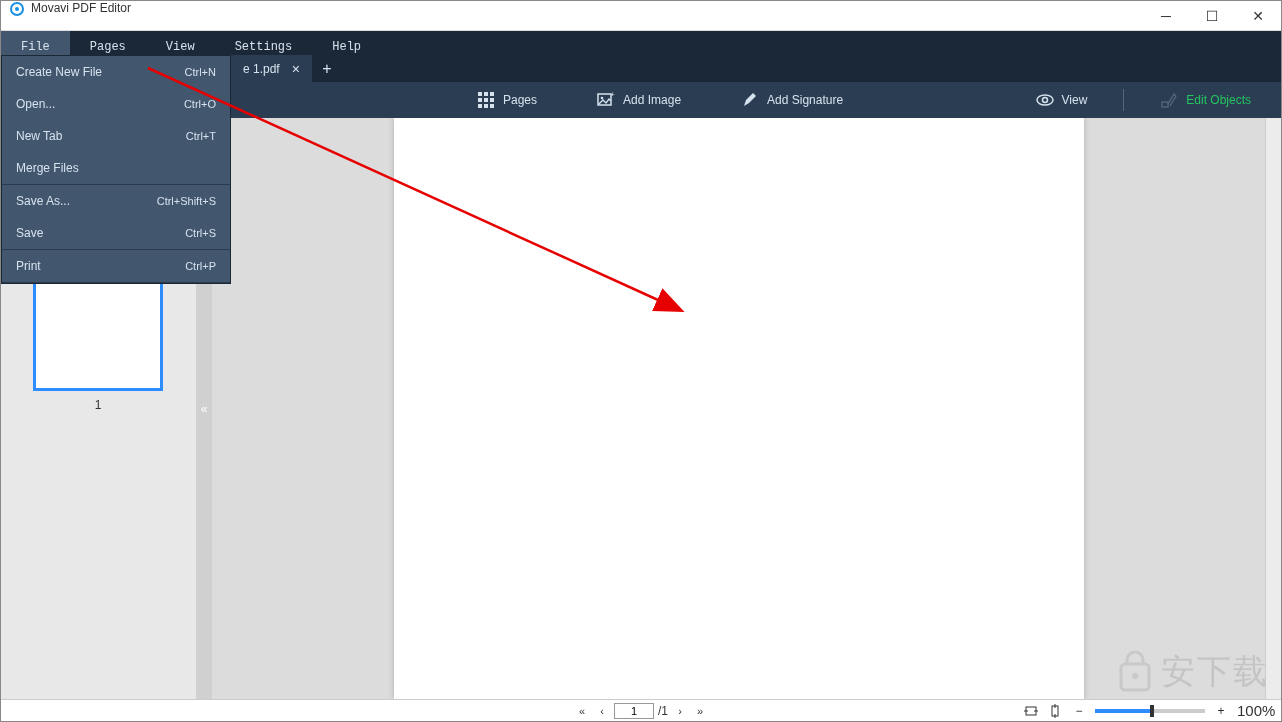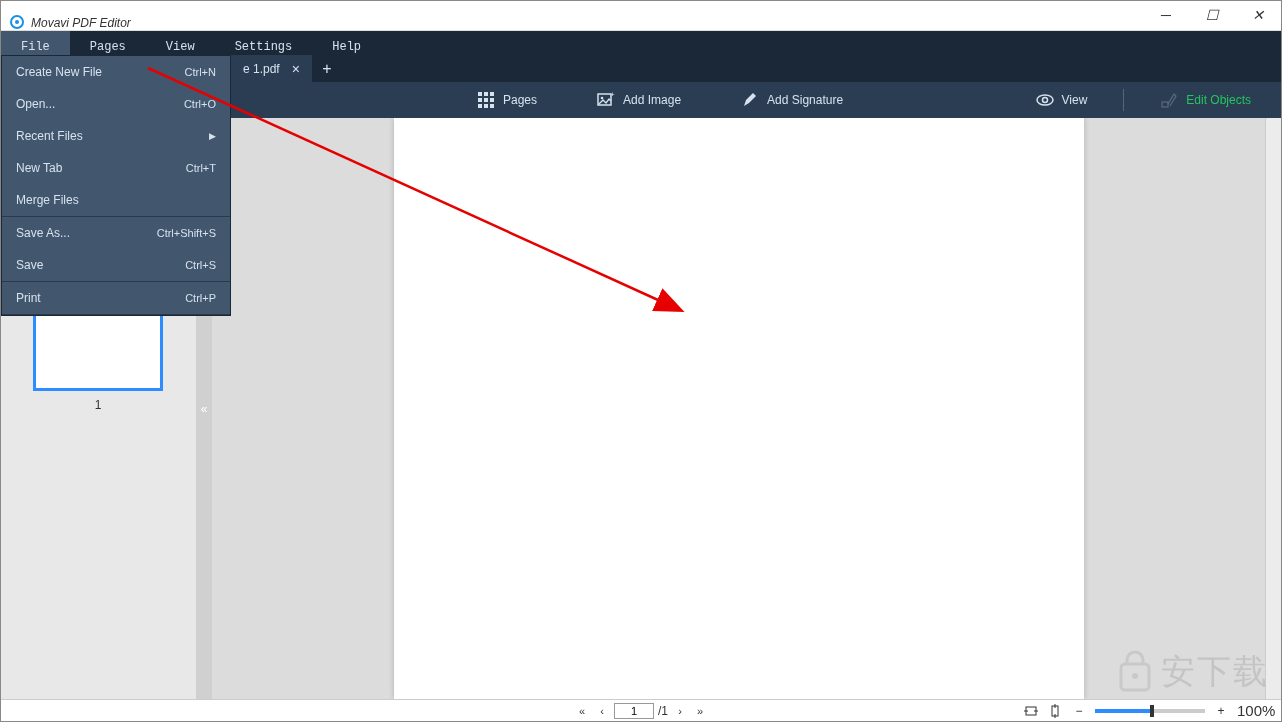--- a/index.html
+++ b/index.html
@@ -1,19 +1,19 @@
 <!DOCTYPE html>
 <html><head>
 <meta charset="utf-8">
 <style>
 * { margin: 0; padding: 0; box-sizing: border-box; font-family: "Segoe UI", Tahoma, sans-serif; }
 body { width: 1282px; height: 722px; overflow: hidden; background: #fff; display: flex; flex-direction: column; border: 1px solid #888; }
 
 
-.titlebar { height: 30px; background: #fff; display: flex; align-items: flex-end; padding: 11px 0 0 8px; border-bottom: 1px solid #ddd; font-style: italic; }
+.titlebar { height: 30px; background: #fff; display: flex; align-items: flex-start; padding: 0 0 0 8px; border-bottom: 1px solid #ddd; }
 .titlebar .logo { width: 16px; height: 16px; margin-right: 6px; }
 .titlebar .title { font-size: 12px; color: #333; flex: 1; }
 .titlebar .winctrls { display: flex; }
 .titlebar .winbtn { width: 46px; height: 30px; display: flex; align-items: center; justify-content: center; font-size: 14px; color: #333; cursor: pointer; }
 
 
 .menubar { height: 24px; background: #1a2838; display: flex; align-items: stretch; }
 .menubar .menuitem { color: #d6e2ee; font-size: 12px; padding: 16px 20px; display: flex; align-items: center; cursor: pointer; font-family: "Courier New", monospace; }
 .menubar .menuitem.active { background: #42566e; }
 
@@ -176,24 +176,20 @@
 </div>
 
 <div class="dropdown">
   <div class="dditem">
       <span class="lbl">Create New File</span>
       <span class="shortcut">Ctrl+N</span>
     </div>
   <div class="dditem">
       <span class="lbl">Open...</span>
       <span class="shortcut">Ctrl+O</span>
-    </div>
-  <div class="dditem">
-      <span class="lbl">Recent Files</span>
-      <span class="arrow">▶</span>
     </div>
   <div class="dditem">
       <span class="lbl">New Tab</span>
       <span class="shortcut">Ctrl+T</span>
     </div>
   <div class="dditem">
       <span class="lbl">Merge Files</span>
     </div>
   <div class="sep"></div>
   <div class="dditem">

